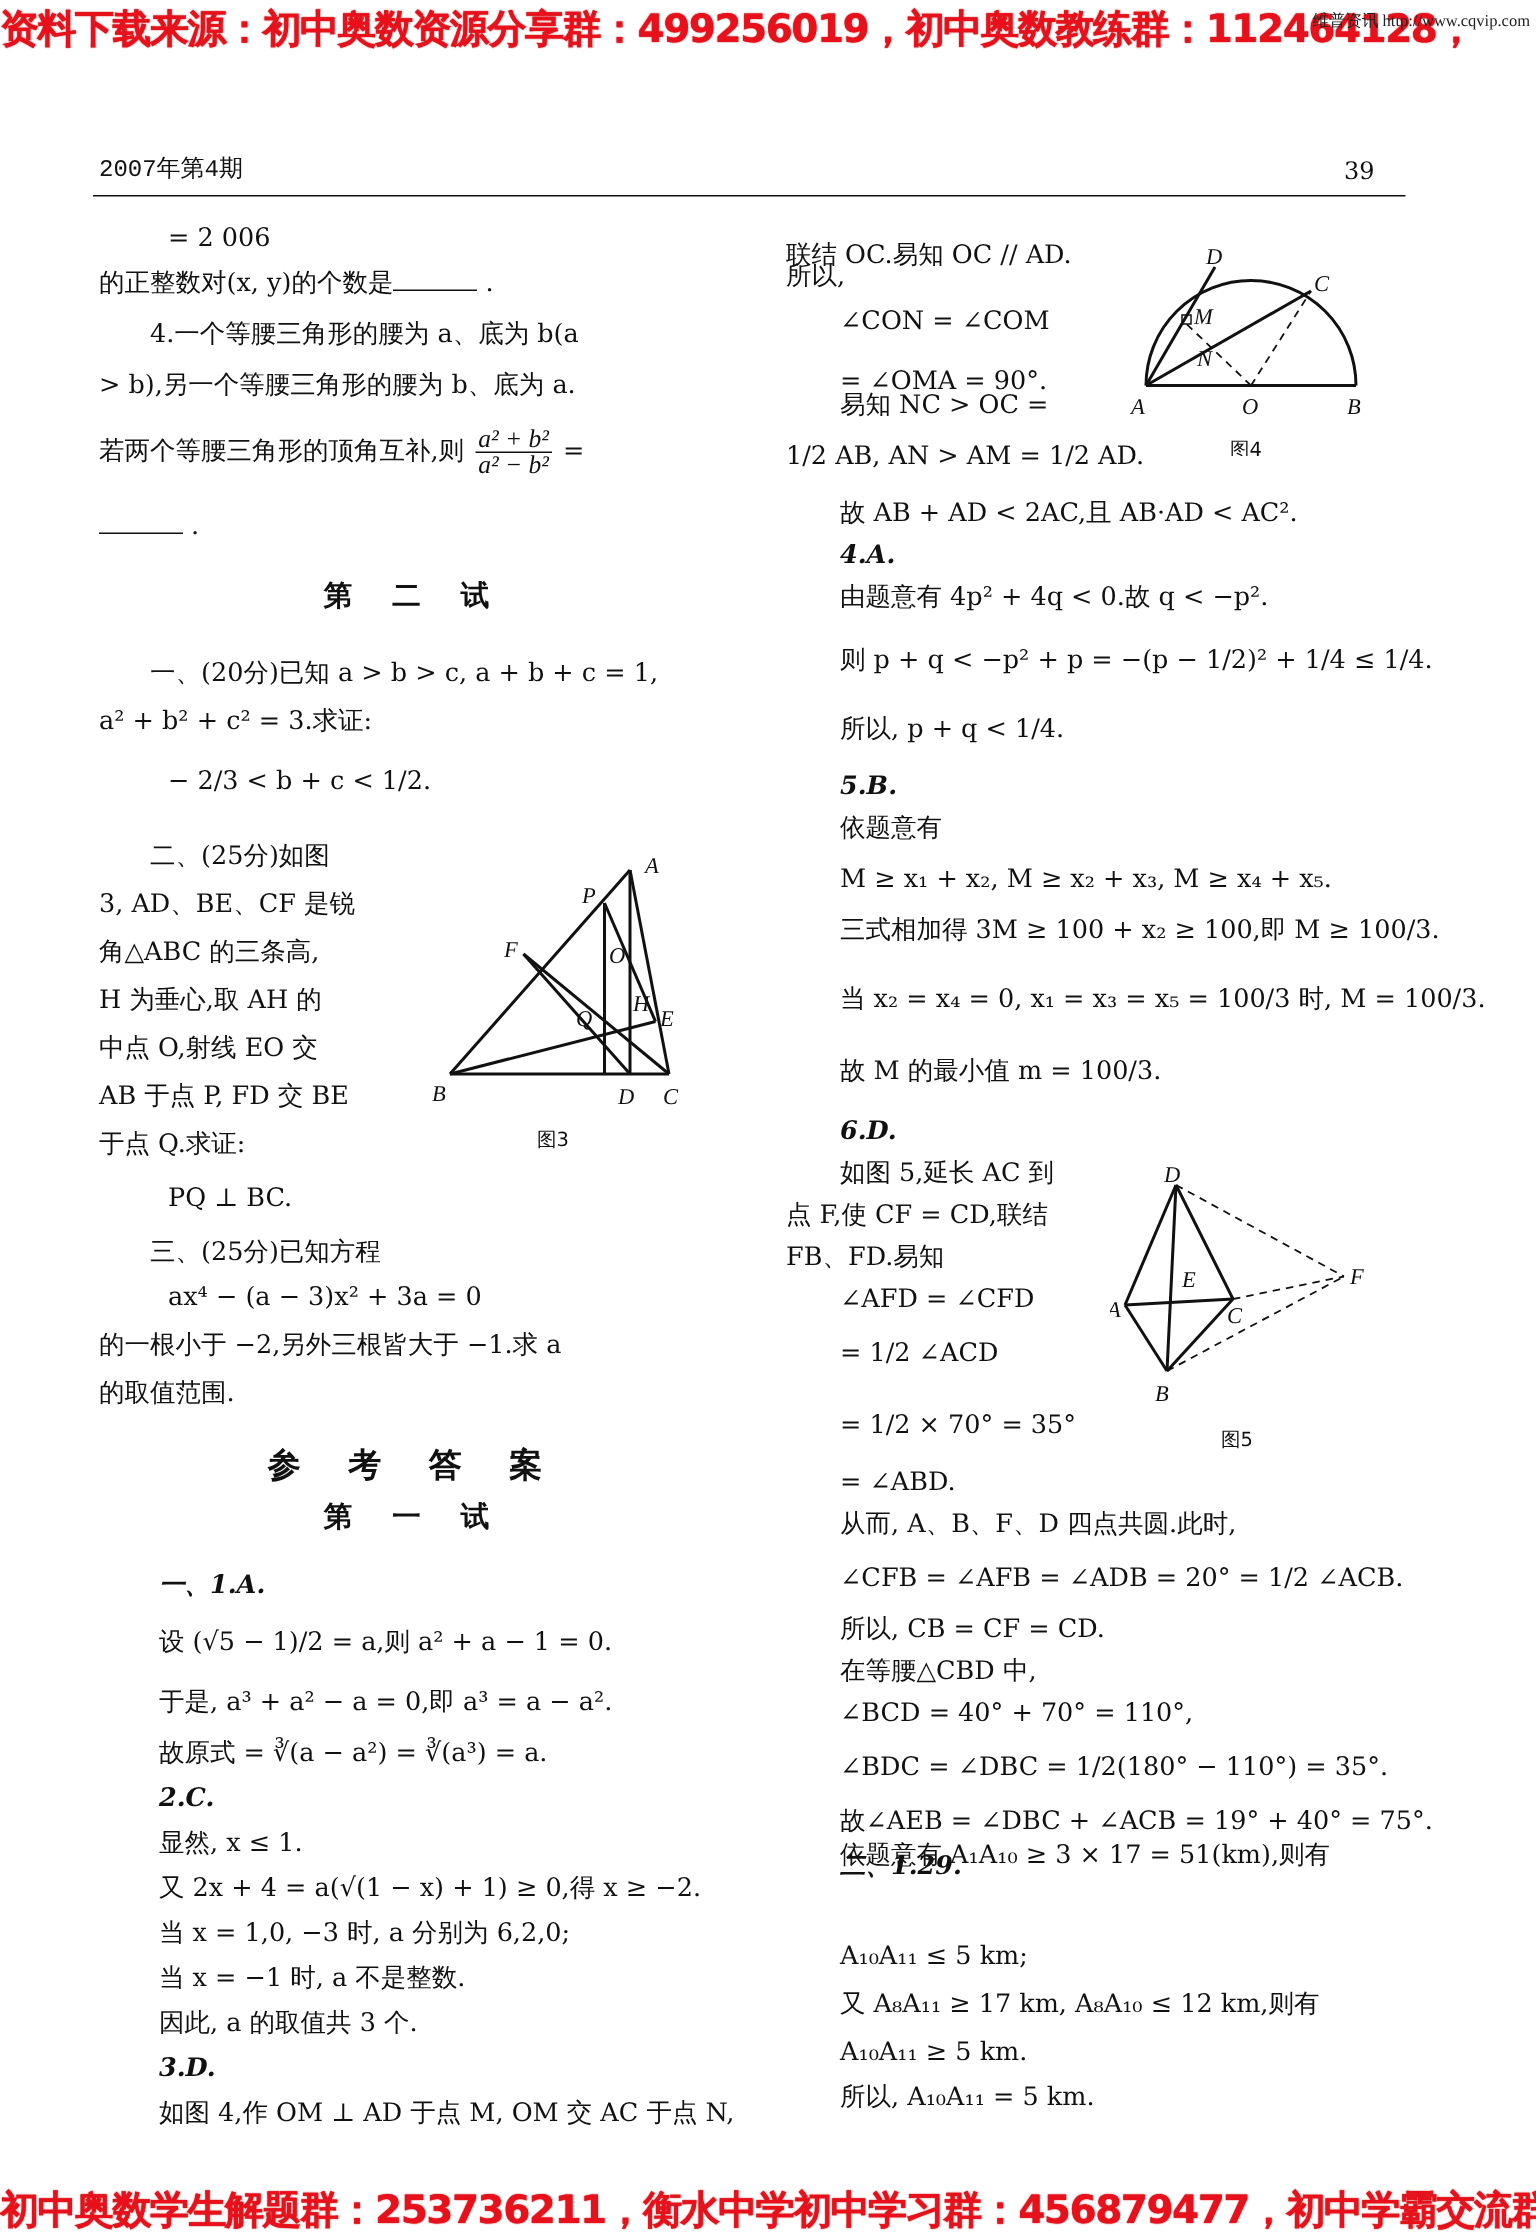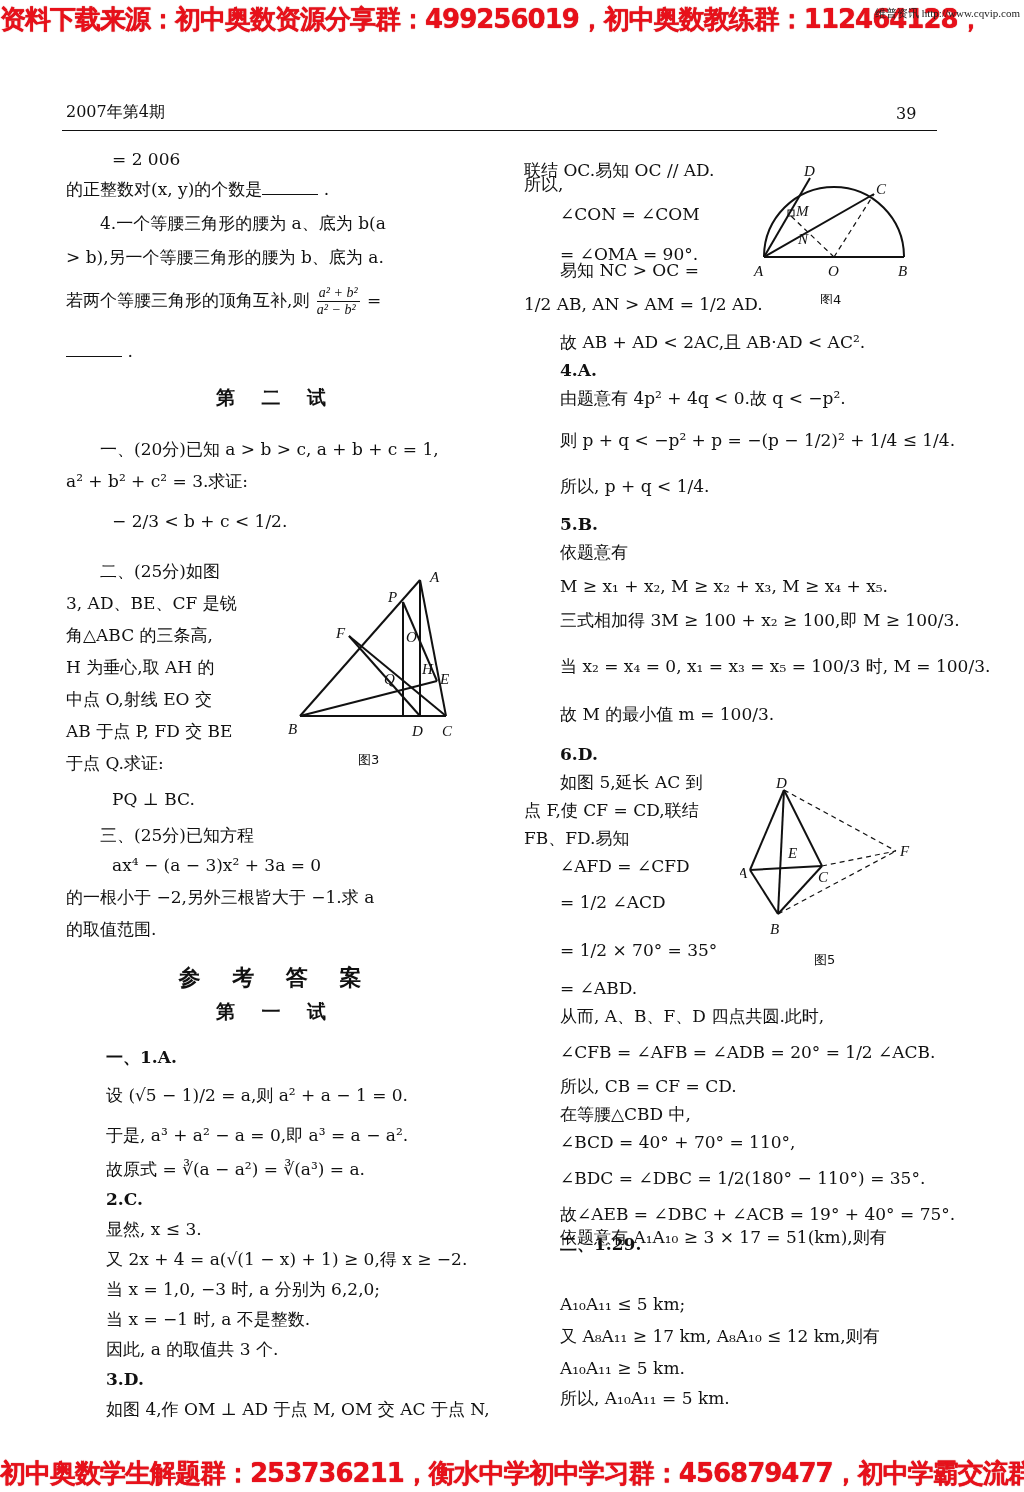--- a/index.html
+++ b/index.html
@@ -5,31 +5,31 @@
   html, body { margin:0; padding:0; background:#fff; }
   body { width:1024px; height:1492px; position:relative; overflow:hidden;
          font-family:"DejaVu Serif","Liberation Serif",serif; color:#111; }
   .wm { position:absolute; left:0; color:#e8101a; font-family:"DejaVu Sans","Liberation Sans",sans-serif;
         font-weight:bold; font-size:26px; letter-spacing:-1px; white-space:nowrap;
         text-shadow: 0 0 1px #b00; }
   .wm-top { top:2px; }
   .wm-bottom { top:1456px; }
   .vip { position:absolute; top:6px; right:4px; font-size:11px; color:#222;
          font-family:"Liberation Serif",serif; }
-  .hdr-left { position:absolute; top:102px; left:66px; font-size:16px; }
+  .hdr-left { position:absolute; top:102px; left:66px; font-size:16px;font-family:Liberation Mono, monospace; }
   .hdr-right { position:absolute; top:104px; left:896px; font-size:16px; }
   .hdr-rule { position:absolute; top:130px; left:62px; width:875px; height:1px; background:#111; }
   .col { position:absolute; font-size:17px; line-height:29px; }
   .col-left { left:66px; top:145px; width:420px; }
   .col-right { left:524px; top:140px; width:410px; }
   .ln { position:absolute; white-space:nowrap; }
   .c { text-align:center; width:420px; }
   .i { font-style:italic; font-family:"Liberation Serif",serif; }
-  .b { font-weight:bold; }
-  .frac { display:inline-block; vertical-align:middle; text-align:left; line-height:16px; font-size:14px; margin:0 2px; }
+  .b { font-weight:bold;font-style:italic; }
+  .frac { display:inline-block; vertical-align:middle; text-align:center; line-height:16px; font-size:17px; margin:0 2px; }
   .frac > span { display:block; }
   .frac .num { border-bottom:1px solid #111; padding:0 2px; }
   .blank { display:inline-block; width:56px; border-bottom:1px solid #111; height:16px; }
   .sect { font-weight:bold; font-size:19px; letter-spacing:10px; }
   .big { font-size:22px; letter-spacing:12px; }
   svg text { font-family:"Liberation Serif",serif; font-style:italic; font-size:15px; fill:#111; }
   .figcap { font-size:13px; font-family:"DejaVu Sans",sans-serif; }
 </style>
 </head>
 <body>
@@ -99,21 +99,21 @@
   <div class="ln" style="top:770px;left:0">的取值范围.</div>
 
   <div class="ln c sect big" style="top:818px;left:0">参 考 答 案</div>
   <div class="ln c sect" style="top:852px;left:0">第 一 试</div>
 
   <div class="ln b" style="top:898px;left:40px">一、1.A.</div>
   <div class="ln" style="top:936px;left:40px">设 (√5 − 1)/2 = a,则 a² + a − 1 = 0.</div>
   <div class="ln" style="top:976px;left:40px">于是, a³ + a² − a = 0,即 a³ = a − a².</div>
   <div class="ln" style="top:1010px;left:40px">故原式 = ∛(a − a²) = ∛(a³) = a.</div>
   <div class="ln b" style="top:1040px;left:40px">2.C.</div>
-  <div class="ln" style="top:1070px;left:40px">显然, x ≤ 3.</div>
+  <div class="ln" style="top:1070px;left:40px">显然, x ≤ 1.</div>
   <div class="ln" style="top:1100px;left:40px">又 2x + 4 = a(√(1 − x) + 1) ≥ 0,得 x ≥ −2.</div>
   <div class="ln" style="top:1130px;left:40px">当 x = 1,0, −3 时, a 分别为 6,2,0;</div>
   <div class="ln" style="top:1160px;left:40px">当 x = −1 时, a 不是整数.</div>
   <div class="ln" style="top:1190px;left:40px">因此, a 的取值共 3 个.</div>
   <div class="ln b" style="top:1220px;left:40px">3.D.</div>
   <div class="ln" style="top:1250px;left:40px">如图 4,作 OM ⊥ AD 于点 M, OM 交 AC 于点 N,</div>
 </div>
 
 <div class="col col-right">
   <div class="ln" style="top:16px;left:0">联结 OC.易知 OC // AD.</div>

